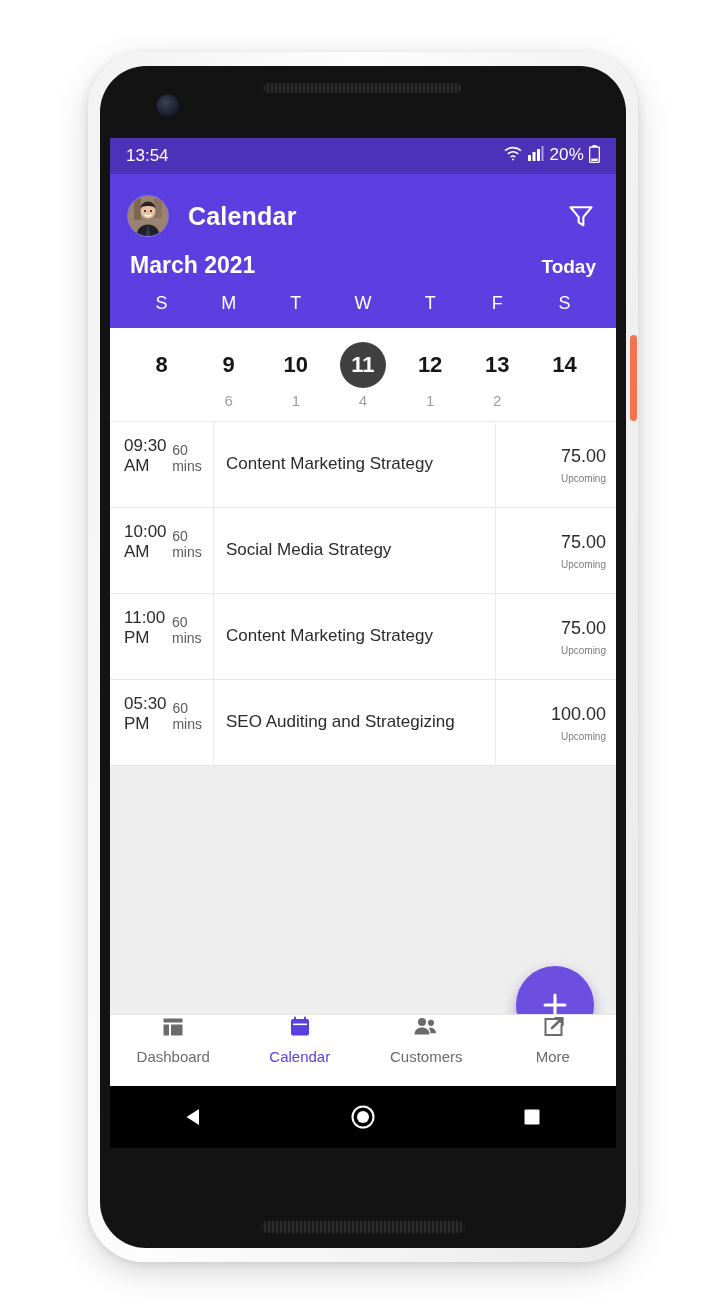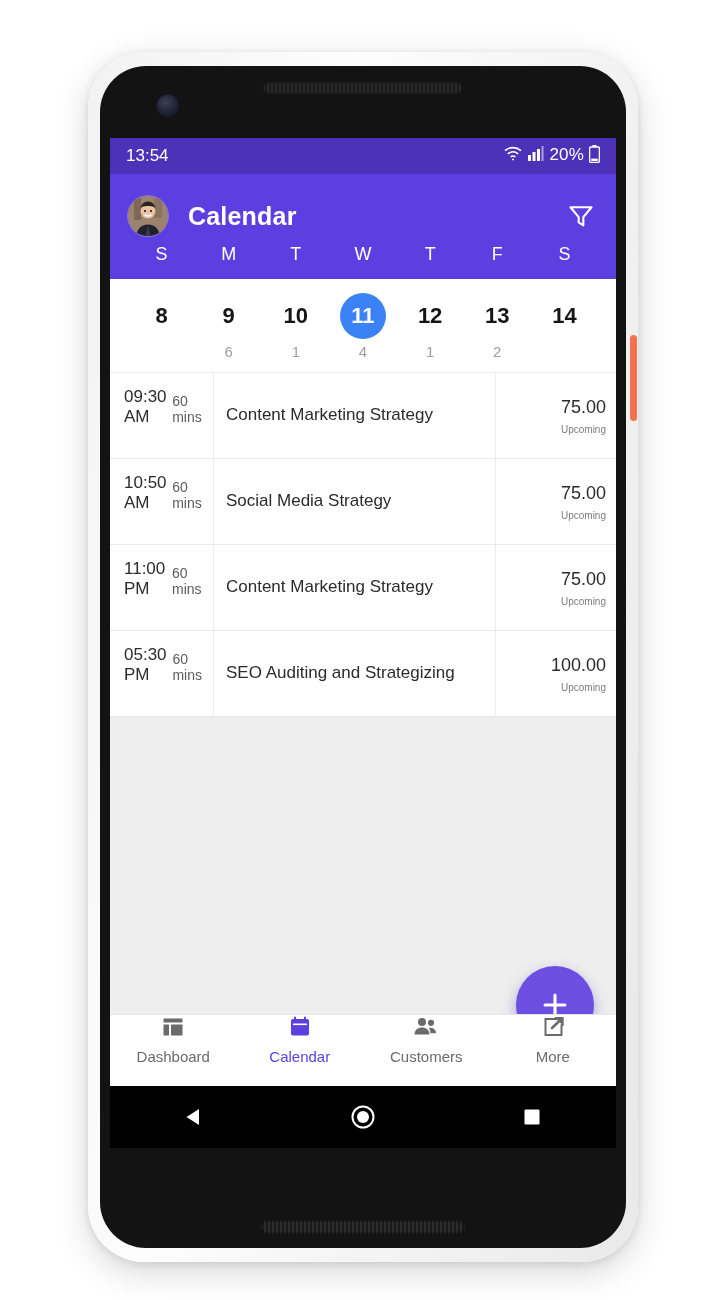--- a/index.html
+++ b/index.html
@@ -162,21 +162,21 @@
   }
   .date-num {
     width:46px; height:46px;
     border-radius:50%;
     display:flex; align-items:center; justify-content:center;
     font-size:22px;
     font-weight:bold;
     color:#151515;
   }
   .date-cell.selected .date-num {
-    background:#3b82f6;
+    background:#404040;
     color:#ffffff;
   }
   .date-count {
     margin-top:4px;
     font-size:15px;
     color:#9e9e9e;
     min-height:19px;
   }
 
   
@@ -332,20 +332,24 @@
             </svg>
           </div>
           <div class="app-title">Calendar</div>
           <div class="filter-btn">
             <svg width="28" height="28" viewBox="0 0 24 24" fill="none" stroke="#ffffff" stroke-width="1.8" stroke-linejoin="round">
               <path d="M3 4.5h18l-7 8.4V20l-4-2.6v-4.5z"></path>
             </svg>
           </div>
         </div>
 
+        <div class="month-row">
+          <div class="month-label">March 2021</div>
+          <div class="today-btn">Today</div>
+        </div>
 
         <div class="weekday-row">
           <div>S</div>
           <div>M</div>
           <div>T</div>
           <div>W</div>
           <div>T</div>
           <div>F</div>
           <div>S</div>
         </div>
@@ -392,21 +396,21 @@
                 <div class="d">60 mins</div>
               </div>
               <div class="appt-title">Content Marketing Strategy</div>
               <div class="appt-meta">
                 <div class="price">75.00</div>
                 <div class="status">Upcoming</div>
               </div>
             </div>
             <div class="appt-row">
               <div class="appt-time">
-                <div class="t">10:50 AM</div>
+                <div class="t">10:00 AM</div>
                 <div class="d">60 mins</div>
               </div>
               <div class="appt-title">Social Media Strategy</div>
               <div class="appt-meta">
                 <div class="price">75.00</div>
                 <div class="status">Upcoming</div>
               </div>
             </div>
             <div class="appt-row">
               <div class="appt-time">

